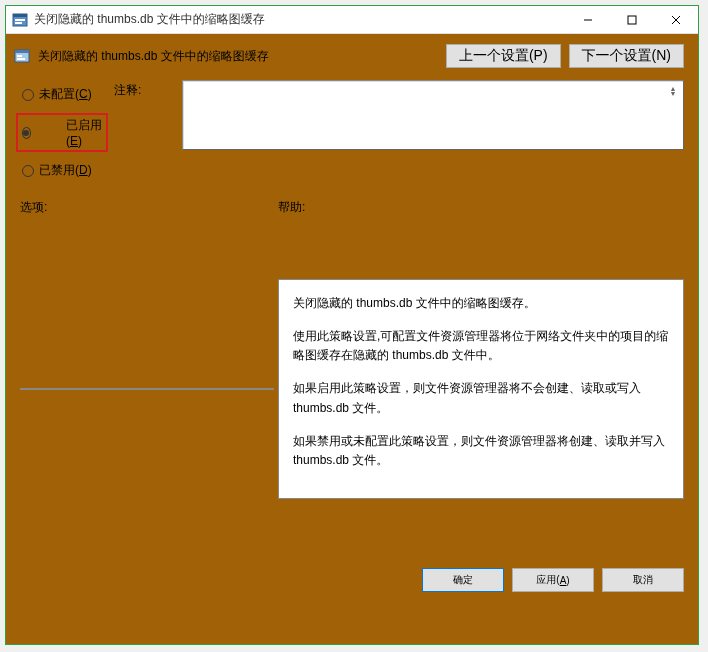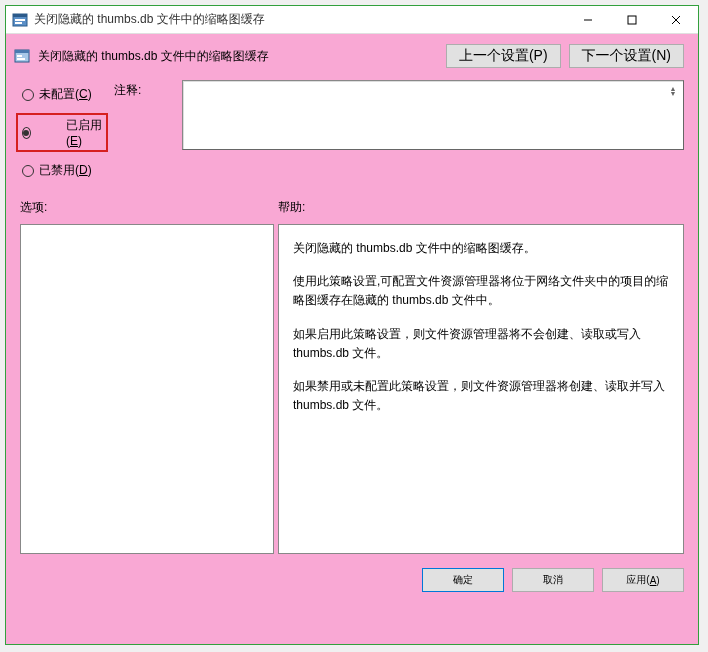--- a/index.html
+++ b/index.html
@@ -7,21 +7,21 @@
     margin: 0;
     padding: 0;
     font-family: "Microsoft YaHei", "Segoe UI", sans-serif;
     font-size: 12px;
     background: #f0f0f0;
     overflow: hidden;
   }
   .window {
     width: 694px;
     height: 640px;
-    background: #f9a8d4;
+    background: #a16207;
     border: 1px solid #32a03c;
     position: relative;
     margin: 5px;
   }
   .titlebar {
     height: 28px;
     background: #fff;
     border-bottom: 1px solid #e0e0e0;
     display: flex;
     align-items: center;
@@ -178,20 +178,21 @@
     padding: 18px 14px 4px 14px;
   }
   .labels-row .opt-label { width: 258px; }
   .labels-row .help-label { flex: 1; }
 
   .panels-row {
     display: flex;
     padding: 4px 14px 6px 14px;
     gap: 4px;
     height: 340px;
+    align-items: center;
   }
   .panel {
     border: 1px solid #888;
     background: #fff;
   }
   .panel.left { width: 254px; }
   .panel.right { flex: 1; padding: 14px 14px; overflow: auto; }
   .panel.right p { margin: 0 0 14px 0; line-height: 1.6; color: #000; }
 
   .footer {
@@ -307,22 +308,22 @@
       <p>如果启用此策略设置，则文件资源管理器将不会创建、读取或写入 thumbs.db 文件。</p>
       <p>如果禁用或未配置此策略设置，则文件资源管理器将创建、读取并写入 thumbs.db 文件。</p>
     </div>
   </div>
 
   <div class="footer">
     <button class="btn default">
         <span>确定</span>
       </button>
     <button class="btn">
-        <span>取消</span>
-      </button>
-    <button class="btn">
         <span>应用(</span>
         <span class="underline">A</span>
         <span>)</span>
       </button>
+    <button class="btn">
+        <span>取消</span>
+      </button>
   </div>
 
 </div>
 
 </body></html>

